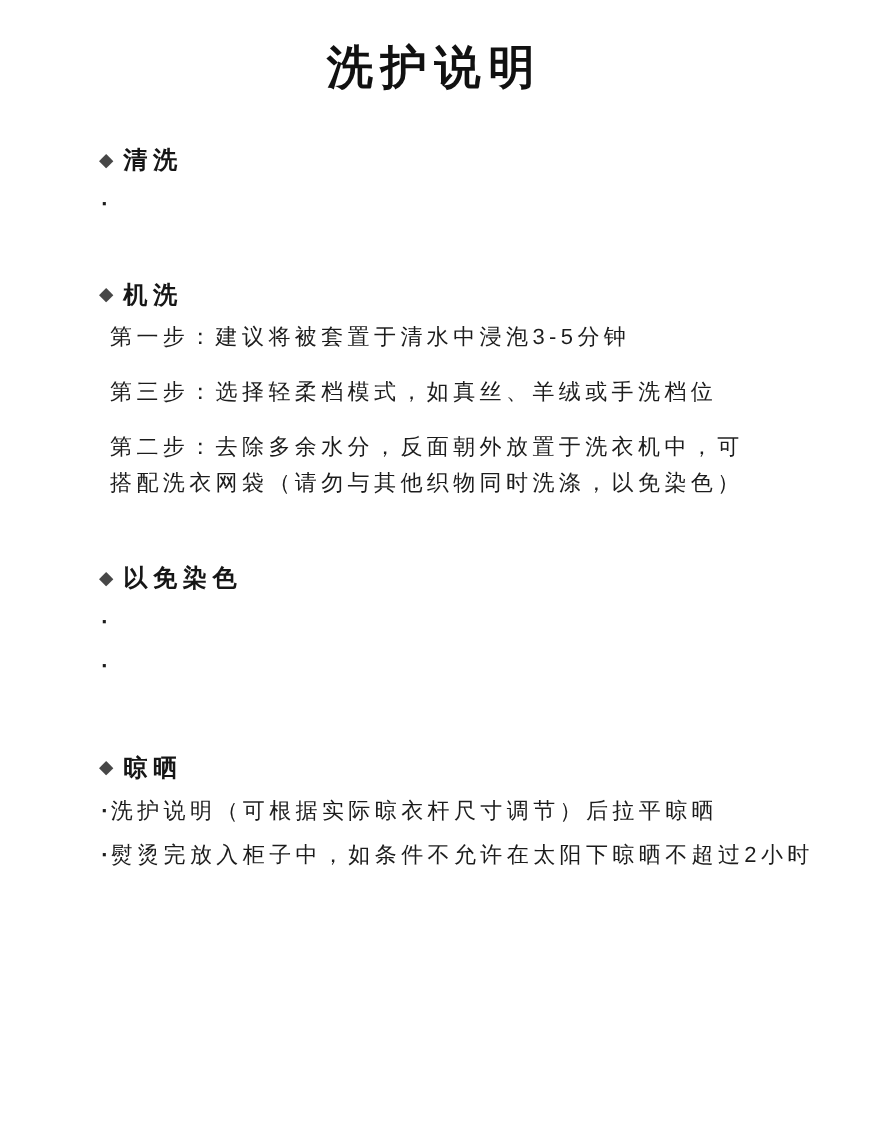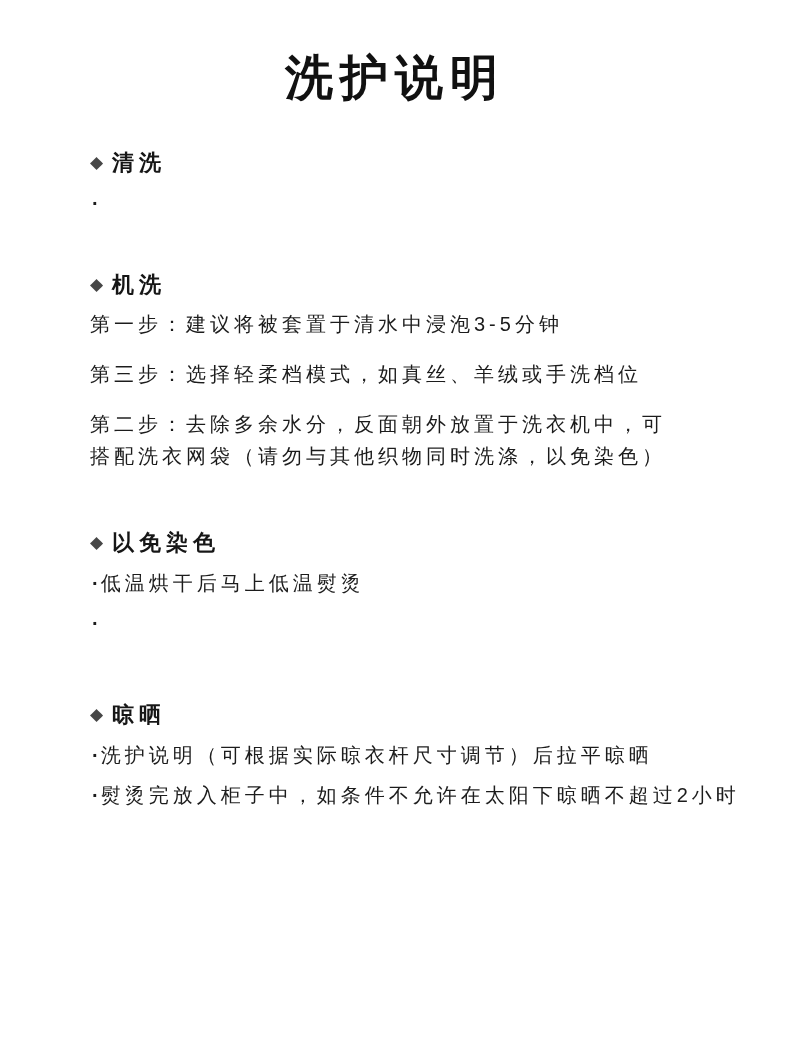--- a/index.html
+++ b/index.html
@@ -11,22 +11,22 @@
     position: relative;
     width: 790px;
     height: 1037px;
     background: #ffffff;
     overflow: hidden;
     font-family: "Liberation Sans", "DejaVu Sans", sans-serif;
     color: #1c1c1c;
   }
   .title {
     margin: 0;
-    padding-top: 52px;
-    font-size: 48px;
+    padding-top: 35px;
+    font-size: 42px;
     line-height: 52px;
     font-weight: 600;
     letter-spacing: 7px;
     text-align: center;
     color: #111111;
   }
   .content {
     padding-left: 90px;
     padding-right: 30px;
   }
@@ -47,20 +47,21 @@
   }
   .diamond {
     font-size: 17px;
     color: #474747;
     margin-right: 9px;
     letter-spacing: 0;
     flex: 0 0 auto;
   }
   .item {
     margin-top: 10px;
+    margin-left: 10px;
     font-size: 20px;
     line-height: 30px;
     letter-spacing: 4px;
     font-weight: 400;
     color: #1c1c1c;
     white-space: nowrap;
   }
   .item .line { line-height: 32px; white-space: nowrap; }
   .item.step { margin-top: 18px; }
   .item.tight { margin-top: 8px; }
@@ -112,21 +113,20 @@
       </div>
     </section>
 
     <section class="sec sec3">
       <div class="heading">
         <span class="diamond">◆</span>
         <span>以免染色</span>
       </div>
       <div class="item dot">
         <span class="dotg">·</span>
-          <span>低温烘干后马上低温熨烫</span>
       </div>
       <div class="item dot">
         <span class="dotg">·</span>
       </div>
     </section>
 
     <section class="sec sec4">
       <div class="heading">
         <span class="diamond">◆</span>
         <span>晾晒</span>

